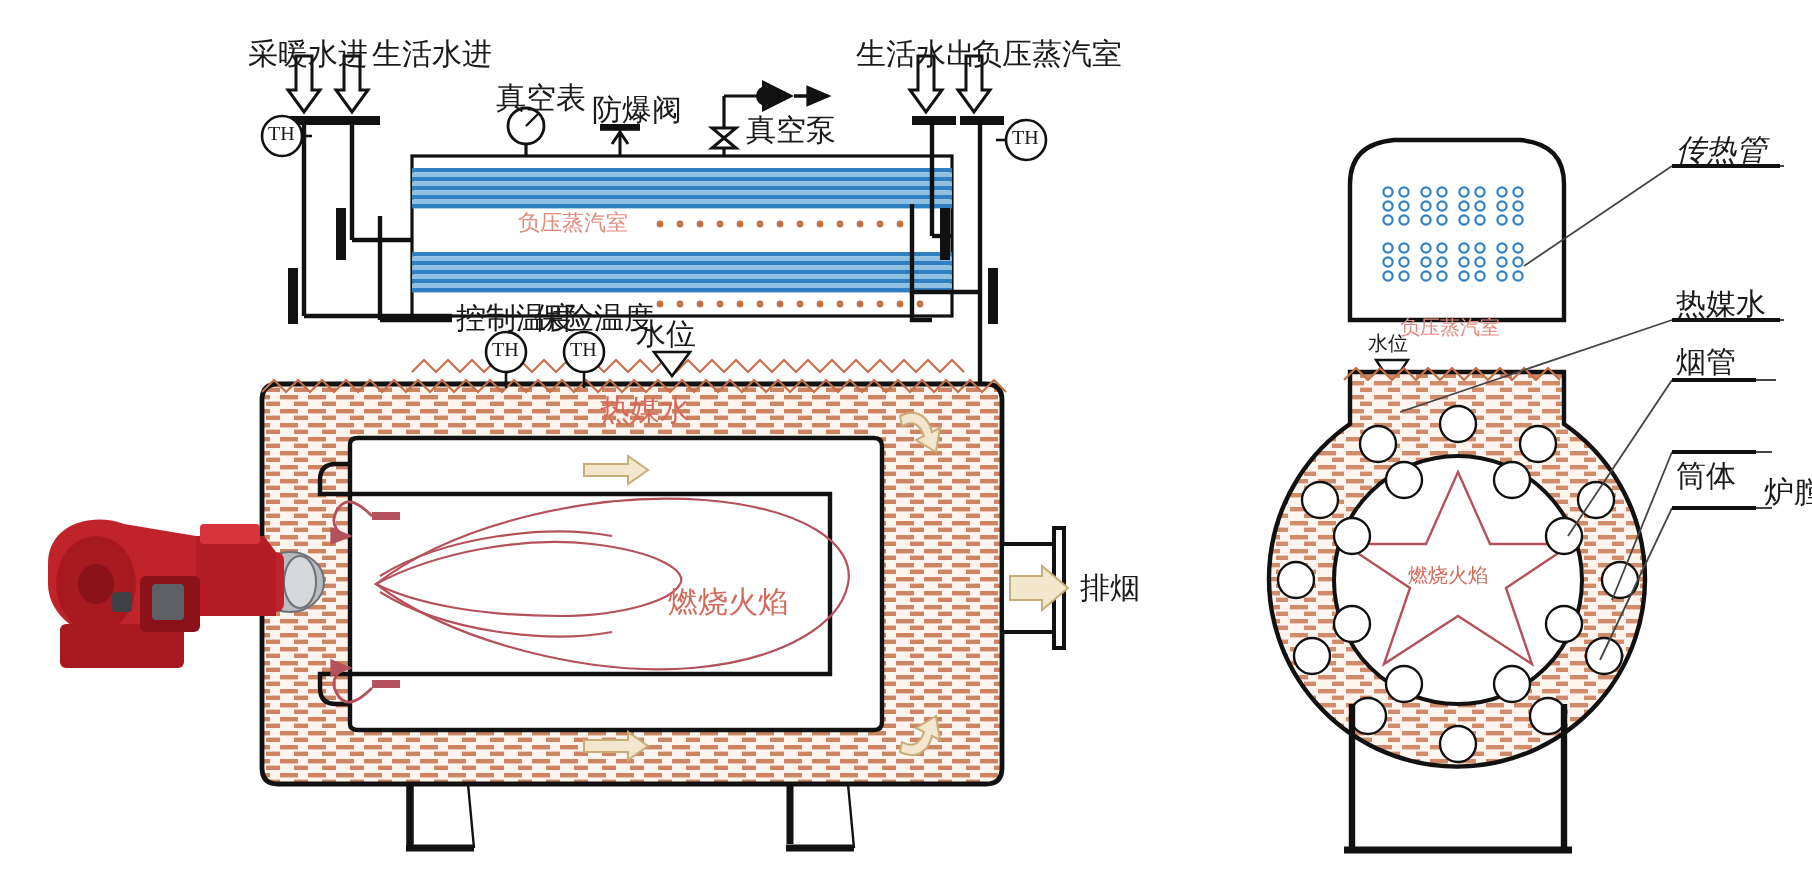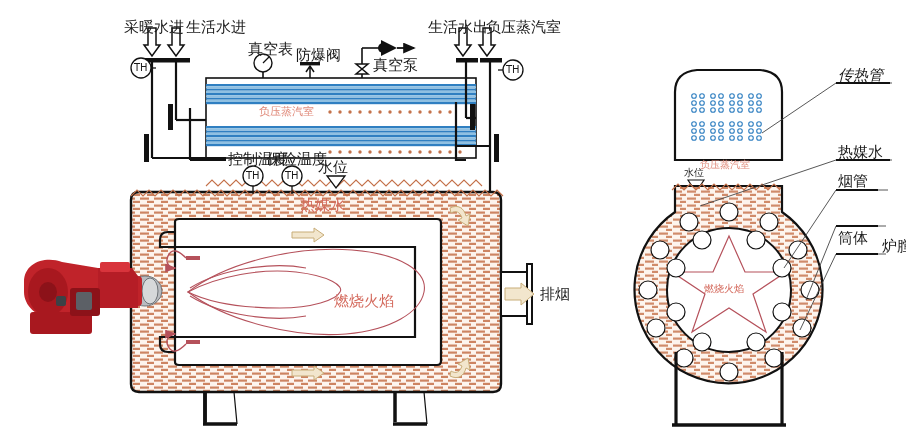--- a/index.html
+++ b/index.html
@@ -1,20 +1,20 @@
 <!DOCTYPE html>
 <html><head>
 <meta charset="utf-8">
 <style>
   html,body{margin:0;padding:0;background:#ffffff;}
   body{width:906px;height:438px;position:relative;overflow:hidden;
        font-family:"DejaVu Sans","Liberation Sans",sans-serif;}
   .root{position:absolute;inset:0;}
   .lbl{position:absolute;font-size:15px;color:#1a1a1a;white-space:nowrap;line-height:1;}
-  .lbl-sm{font-size:10px;}
+  .lbl-sm{font-size:10px;font-family:Liberation Serif, serif;}
   .lbl-red{color:#e08a7a;}
   .lbl-red2{color:#d4695c;}
   svg{position:absolute;left:0;top:0;}
 </style>
 </head>
 <body>
 
 <div class="root">
 
 <svg width="906" height="438" viewBox="0 0 906 438">

